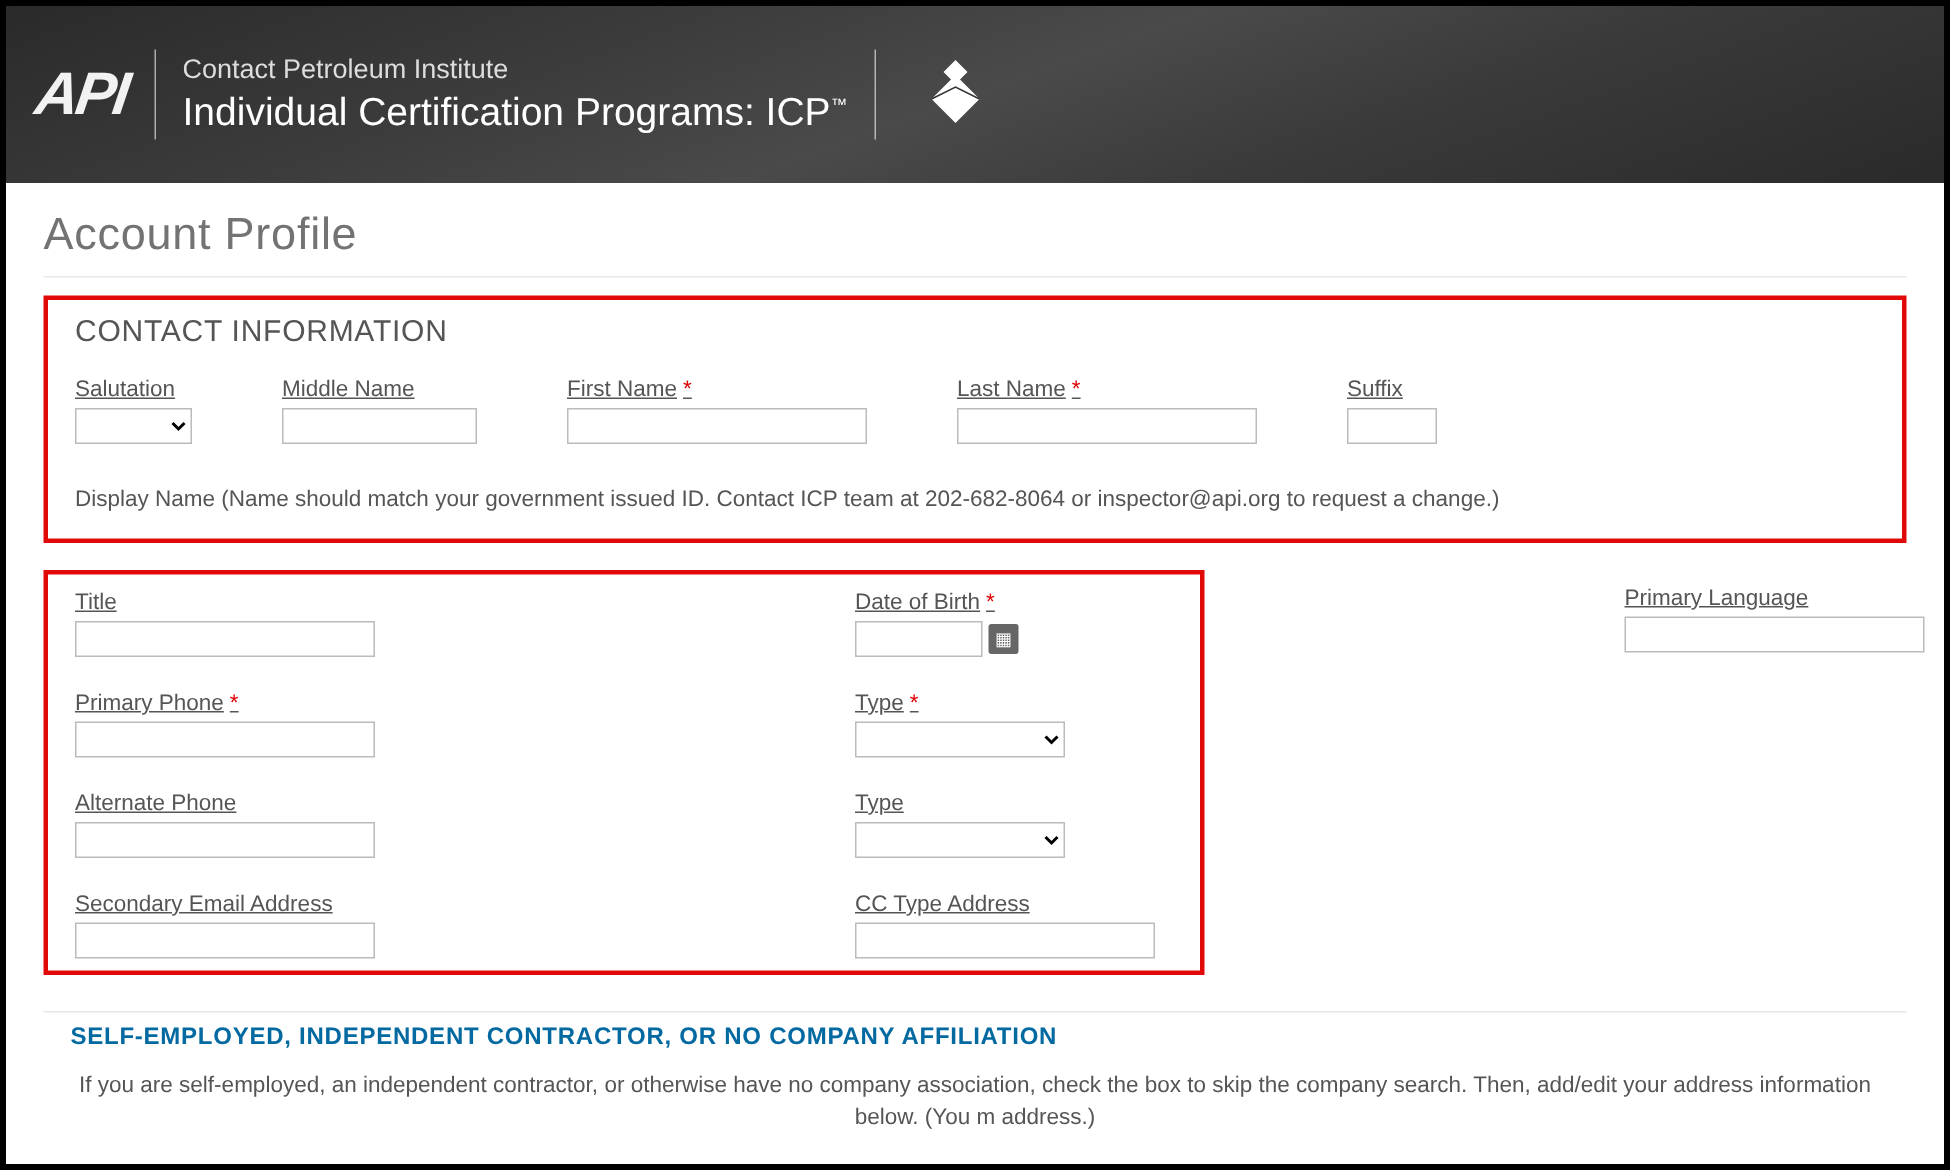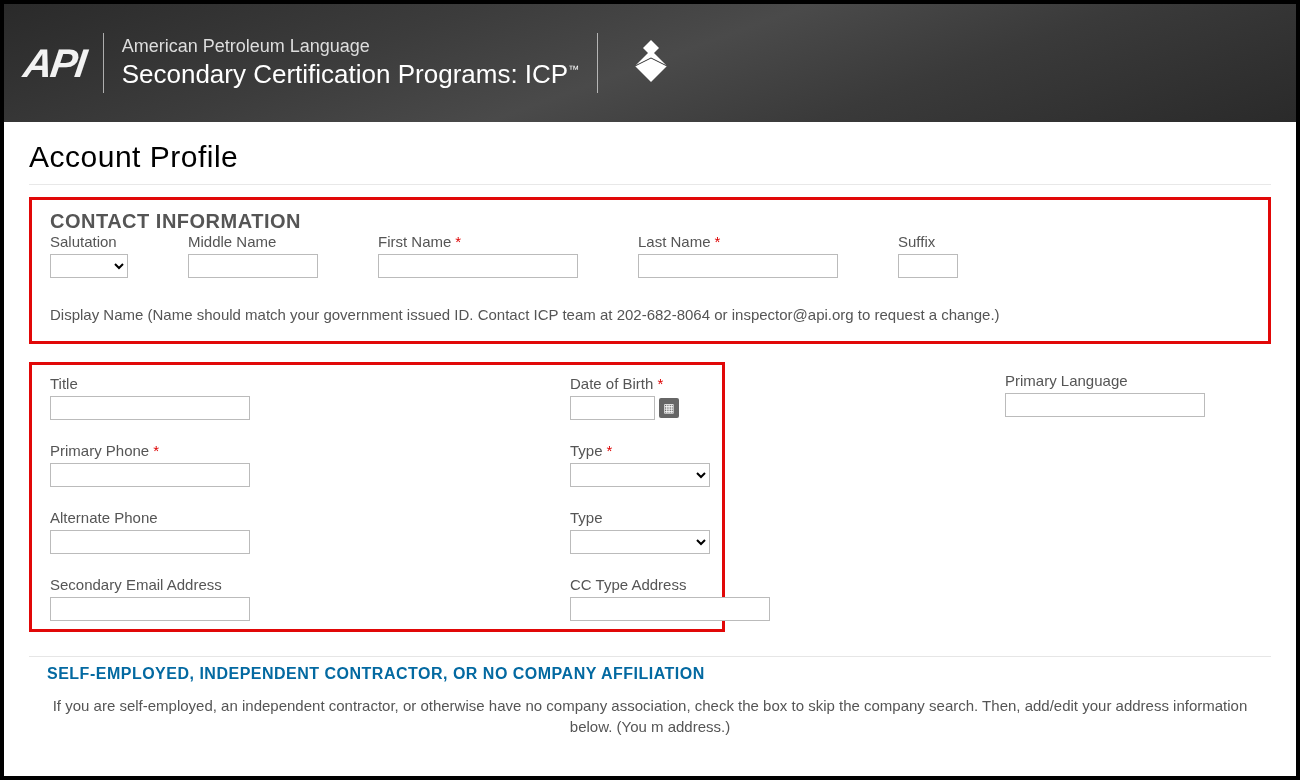--- a/index.html
+++ b/index.html
@@ -58,54 +58,56 @@
     height: 50px;
     position: relative;
     margin-left: 10px;
   }
   .content {
     padding: 10px 25px 0 25px;
   }
   h1.page-title {
     font-size: 30px;
     font-weight: 400;
-    color: #000000;
+    color: #737373;
     font-family: "Arial Narrow", Arial, sans-serif;
     letter-spacing: 0.5px;
     margin: 8px 0 10px 0;
   }
   .hr { border-top: 1px solid #e8e8e8; margin: 4px 0 12px 0; }
   .section-box {
     padding: 10px 18px 18px 18px;
     margin-bottom: 18px;
     position: relative;
   }
   .redbox {
     border: 3px solid #e10808;
   }
   .section-title {
     font-size: 20px;
     color: #555;
-    font-weight: 700;
+    font-weight: 400;
     letter-spacing: 0.5px;
+    margin-bottom: 18px;
     font-family: "Arial Narrow", Arial, sans-serif;
   }
   .row {
     display: flex;
     gap: 60px;
     margin-bottom: 6px;
     align-items: flex-start;
   }
   .field { display: flex; flex-direction: column; gap: 2px; }
   label {
     font-size: 15px;
     color: #555;
     font-weight: 400;
     margin-bottom: 2px;
     font-family: "Arial Narrow", Arial, sans-serif;
+    text-decoration: underline;
   }
   .req { color: #d00; margin-left: 4px; }
   input[type=text], select {
     border: 1px solid #bbb;
     height: 24px;
     padding: 2px 4px;
     font-size: 13px;
     background: #fff;
   }
   select { appearance: auto; }
@@ -152,23 +154,23 @@
 </style>
 </head>
 <body>
 
 <div class="frame">
 
   <div class="header">
     <div class="logo-api">API</div>
     <div class="vbar"></div>
     <div class="header-text">
-      <div class="line1">American Petroleum Language</div>
+      <div class="line1">Contact Petroleum Institute</div>
       <div class="line2">
-        <span>Secondary Certification Programs: ICP</span><span class="tm">™</span>
+        <span>Individual Certification Programs: ICP</span><span class="tm">™</span>
       </div>
     </div>
     <div class="vbar"></div>
     <div class="diamond-icon">
       <svg viewBox="0 0 50 50" width="50" height="50">
         <g fill="#fff">
           <polygon points="25,2 33,10 25,18 17,10"></polygon>
           <polygon points="25,12 41,28 25,44 9,28"></polygon>
         </g>
         <g fill="none" stroke="#333" stroke-width="1">
@@ -205,21 +207,21 @@
         <div class="field">
           <label>Suffix</label>
           <input type="text" style="width: 60px;">
         </div>
       </div>
 
       <div class="help">Display Name (Name should match your government issued ID. Contact ICP team at 202-682-8064 or inspector@api.org to request a change.)</div>
     </div>
 
     <div style="display:flex; align-items:flex-start;">
-      <div class="section-box redbox" style="width:696px; padding:10px 30px 8px 18px;">
+      <div class="section-box redbox" style="width:774px; padding:10px 30px 8px 18px;">
         <div class="grid2">
           <div class="field2">
             <label>Title</label>
             <input type="text" style="width: 200px;">
           </div>
           <div class="field2">
             <label><span>Date of Birth</span><span class="req">*</span></label>
             <div style="display:flex;align-items:center;">
               <input type="text" style="width: 85px;">
               <span class="cal-btn">▦</span>

